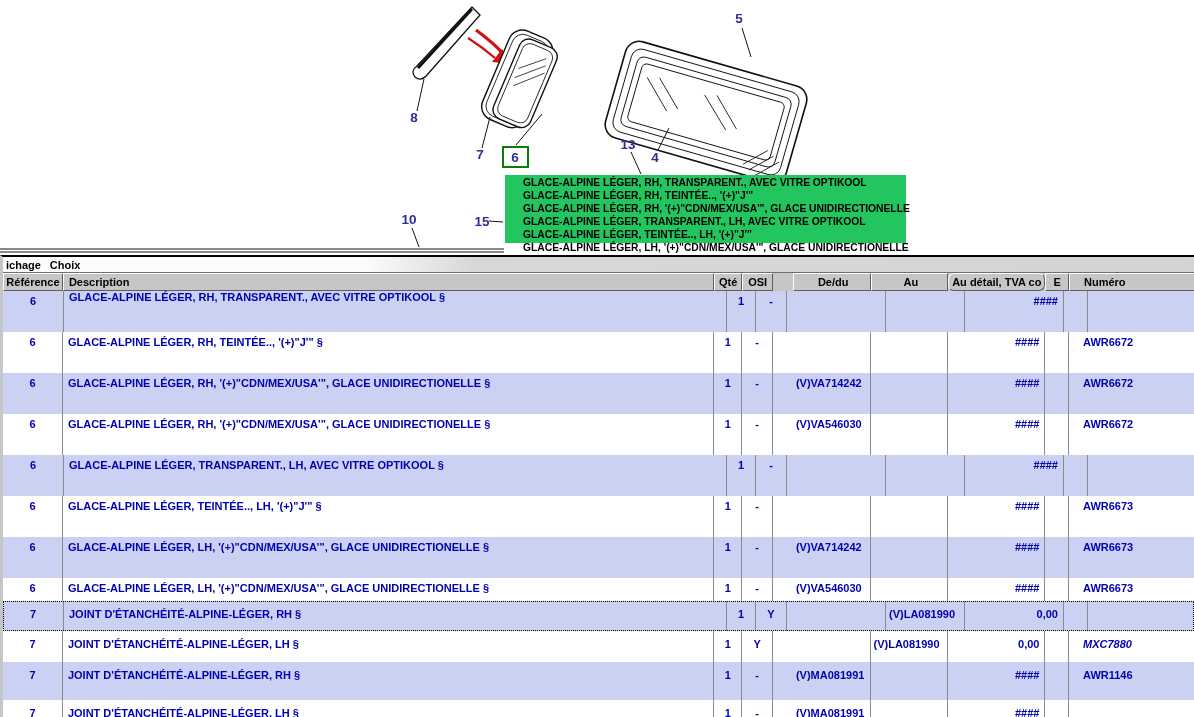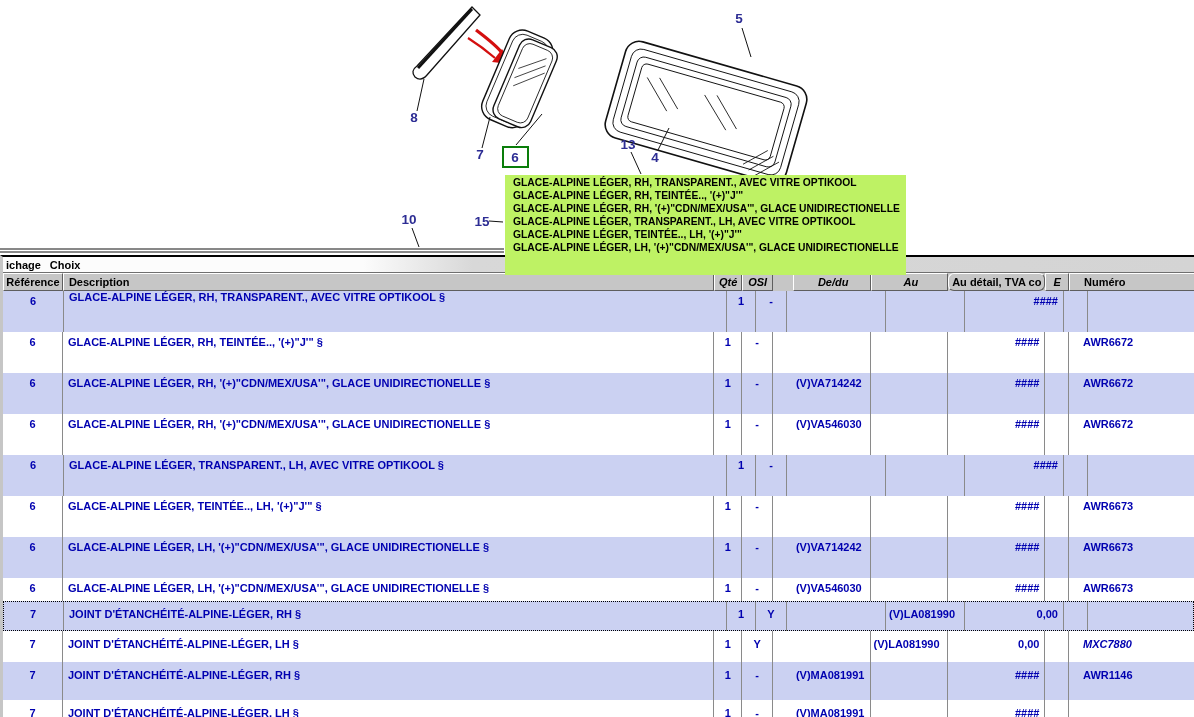--- a/index.html
+++ b/index.html
@@ -2,22 +2,22 @@
 <html><head>
 <meta charset="utf-8">
 <style>
   html,body{margin:0;padding:0;background:#fff;}
   .screen{position:relative;width:1194px;height:717px;background:#fff;overflow:hidden;
           font-family:"Liberation Sans",sans-serif;}
   
   .diagram-wrap{position:absolute;left:0;top:0;width:1194px;height:256px;}
   .callout{font:600 13.5px "Liberation Sans",sans-serif;fill:#2d2d94;}
   
-  .tooltip{position:absolute;left:505px;top:175px;width:401px;height:100px;background:#bef264;
-           box-sizing:border-box;padding:2px 0 0 8px;z-index:6;}
+  .tooltip{position:absolute;left:505px;top:175px;width:401px;height:68px;background:#22c55e;
+           box-sizing:border-box;padding:2px 0 0 18px;z-index:6;}
   .tooltip div{font-size:10.3px;font-weight:bold;line-height:12.9px;white-space:nowrap;color:#000;}
   
   .panel{position:absolute;left:0;top:255px;width:1194px;height:462px;box-sizing:border-box;
          border-top:2px solid #000;border-left:3px solid #c6c6c6;background:#fff;}
   .menubar{height:15px;border-bottom:1px solid #6f6f6f;display:flex;gap:9px;align-items:center;
            padding-left:3px;font-size:11px;font-weight:bold;color:#000;
            background:linear-gradient(to right,#fcfcfc 0px,#fcfcfc 360px,#d8d8d8 470px,#d4d4d4 100%);}
   .menubar span{cursor:default;}
   .thead{display:flex;height:18px;background:#c6c6c6;}
   .th{box-sizing:border-box;height:18px;background:#c6c6c6;color:#000;font-size:11px;font-weight:bold;
@@ -35,21 +35,21 @@
   .c-desc{width:663px;padding-left:5px;}
   .c-qty{width:29px;text-align:center;}
   .c-osi{width:31px;text-align:center;}
   .c-dedu{width:79px;padding-left:3px;margin-left:20px;}
   .c-au{width:79px;padding-left:3px;}
   .c-det{width:99px;text-align:right;padding-right:5px;}
   .c-e{width:24px;text-align:center;}
   .c-num{width:127px;padding-left:14px;border-right:none;}
   .th.c-ref{justify-content:center;}
   .th.c-desc{justify-content:flex-start;padding-left:5px;}
-  .th.c-qty,.th.c-osi,.th.c-dedu,.th.c-au,.th.c-e{justify-content:center;font-style:italic;}
+  .th.c-qty,.th.c-osi,.th.c-dedu,.th.c-au,.th.c-e{justify-content:center;}
   .th.c-det{justify-content:flex-start;padding-left:3px;padding-right:0;text-align:left;border-radius:6px;}
   .th.c-num{justify-content:flex-start;padding-left:14px;}
 </style>
 </head>
 <body>
 
 <div class="screen">
 
   <div class="diagram-wrap">
     <svg width="1194" height="256" viewBox="0 0 1194 256">

